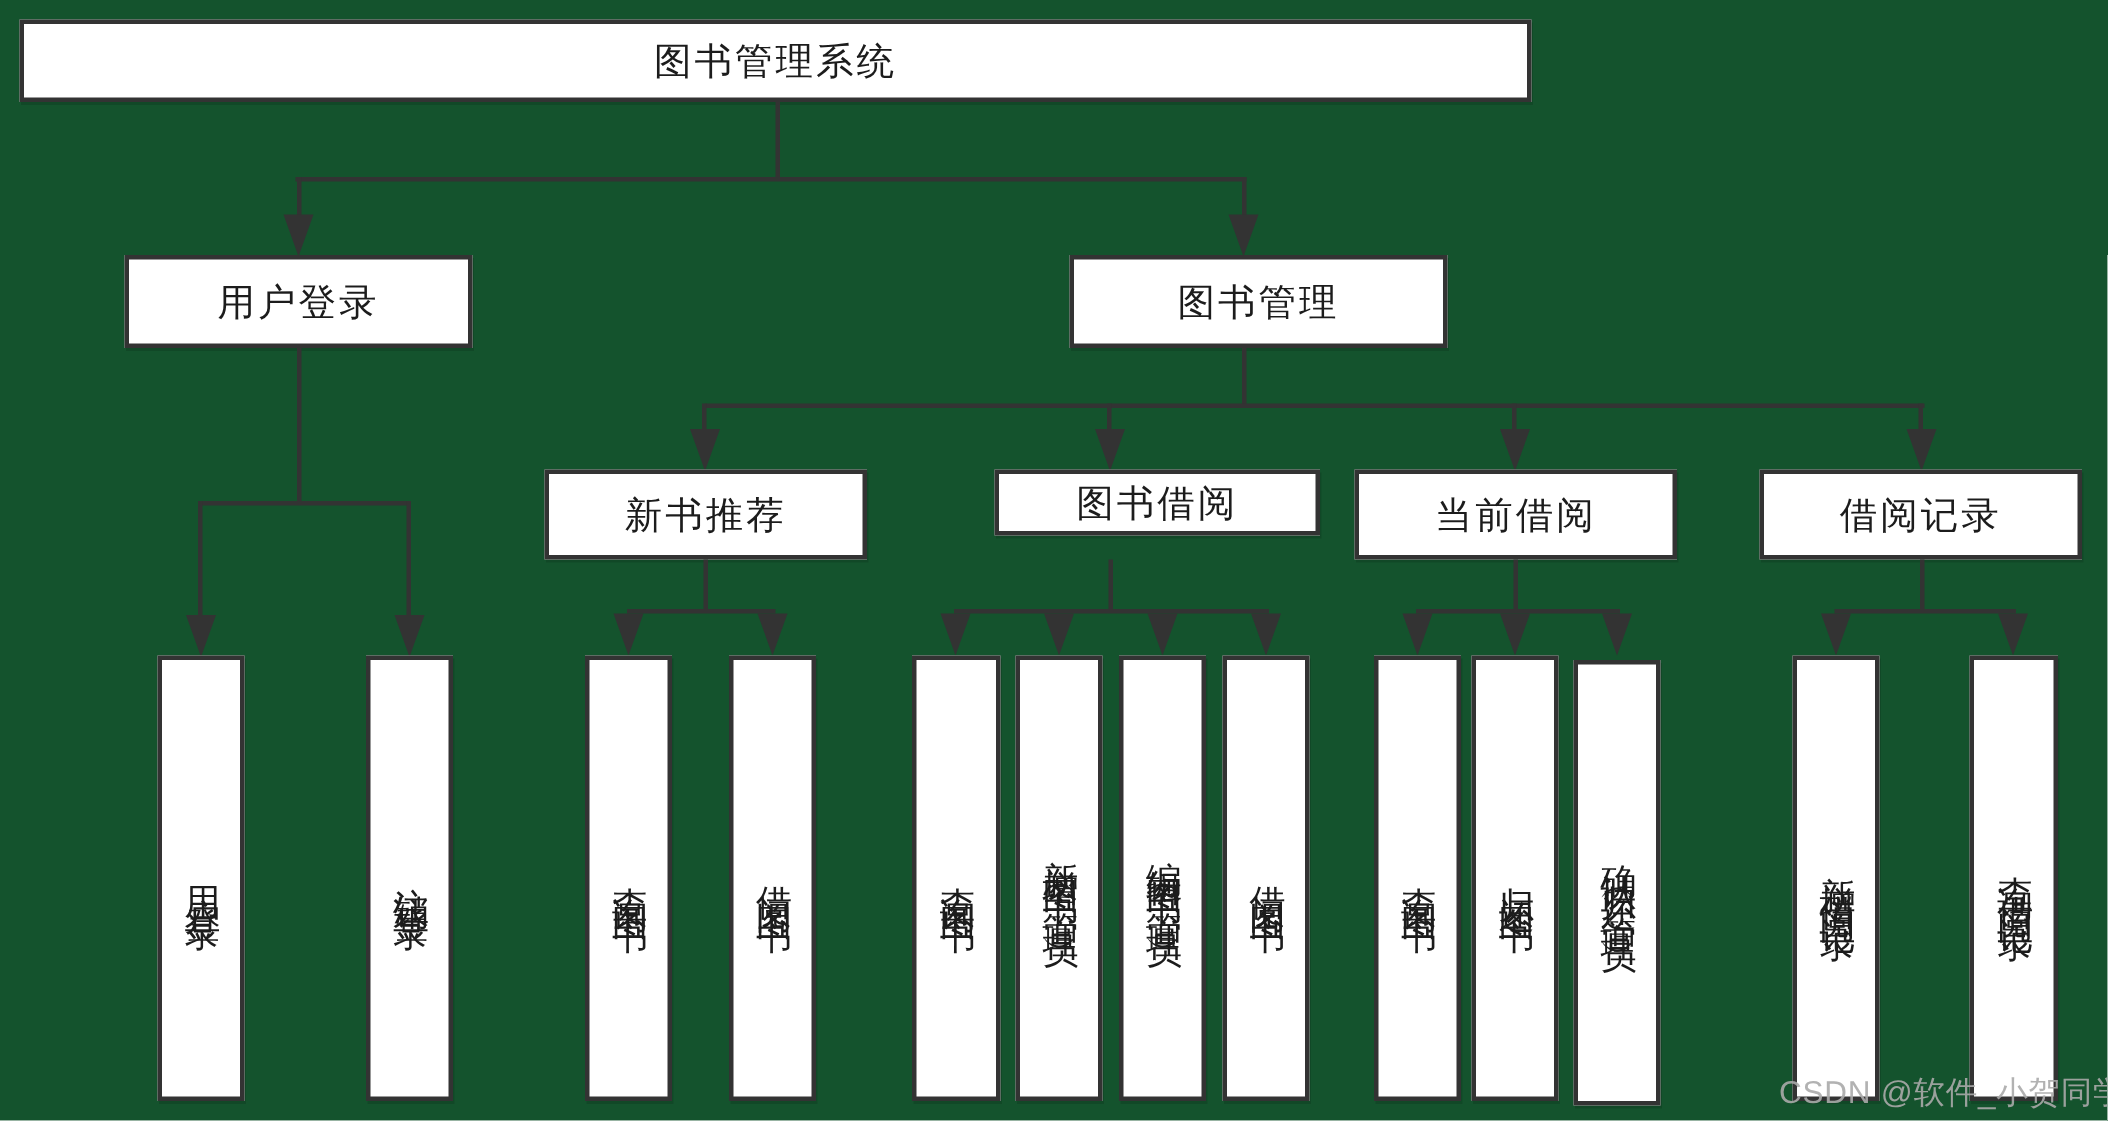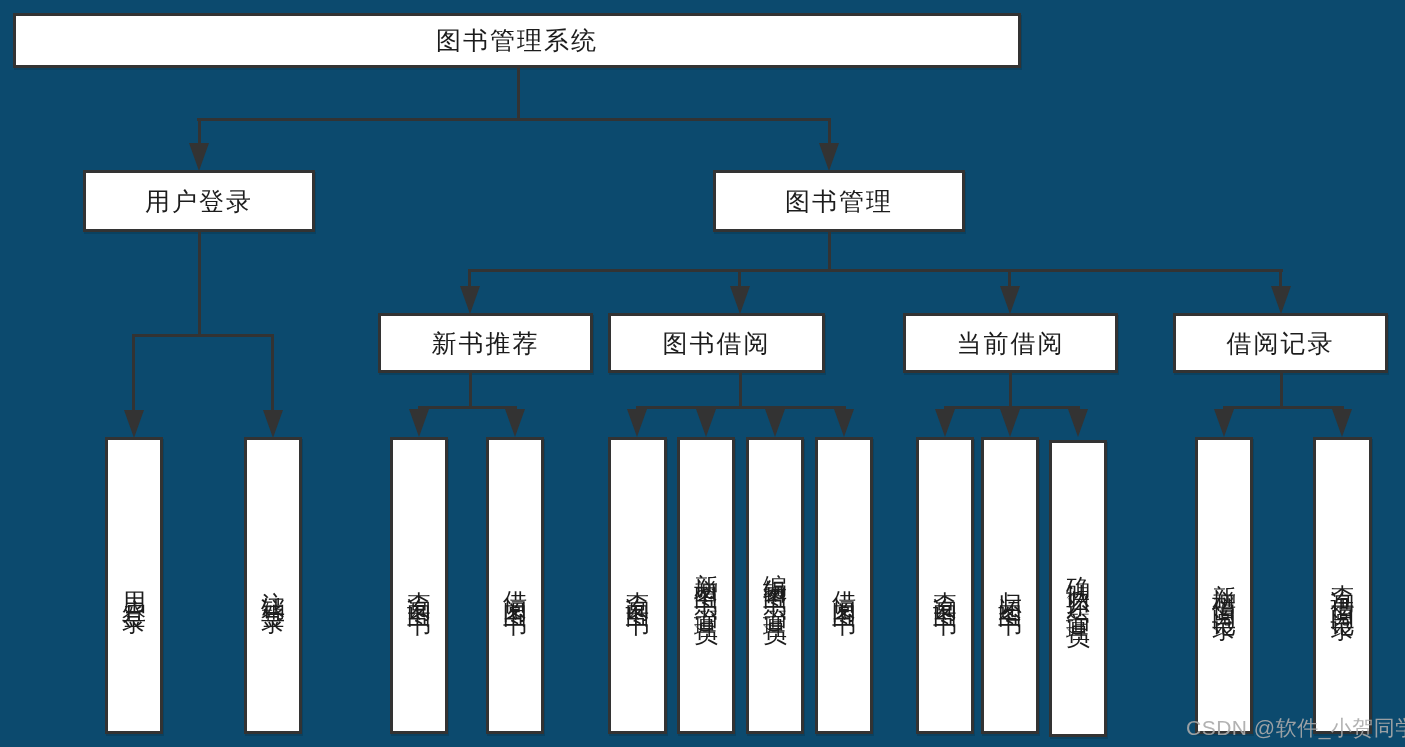--- a/index.html
+++ b/index.html
@@ -1,18 +1,18 @@
 <!DOCTYPE html>
 <html><head>
 <meta charset="utf-8">
 <style>
   * { box-sizing: border-box; }
   html,body { margin:0; padding:0; background:#ffffff; }
   body { font-family:"Liberation Sans","DejaVu Sans",sans-serif; color:#1c1c1c; }
-  .canvas { position:relative; width:1405px; height:747px; background:#0c4a6e; overflow:hidden; }
+  .canvas { position:relative; width:1405px; height:747px; background:#14532d; overflow:hidden; }
 
   .box {
     position:absolute; background:#ffffff; border:3px solid #333333;
     display:flex; align-items:center; justify-content:center;
     font-size:25px; letter-spacing:2px; color:#1c1c1c;
     box-shadow:1px 2px 0 rgba(0,0,0,0.12);
   }
   .leaf {
     position:absolute; top:437px; width:58px; height:297px;
     background:#ffffff; border:3px solid #333333;
@@ -62,22 +62,22 @@
   <div class="hline" style="left:470px; top:269px; width:813px;"></div>
   <div class="vline" style="left:468px; top:269px; height:20px;"></div>
   <div class="vline" style="left:738px; top:269px; height:20px;"></div>
   <div class="vline" style="left:1008px; top:269px; height:20px;"></div>
   <div class="vline" style="left:1279px; top:269px; height:20px;"></div>
   <div class="arrow" style="left:460px; top:286px;"></div>
   <div class="arrow" style="left:730px; top:286px;"></div>
   <div class="arrow" style="left:1000px; top:286px;"></div>
   <div class="arrow" style="left:1271px; top:286px;"></div>
 
-  <div class="box" style="left:363px; top:313px; width:215px; height:60px;margin-left:15px;">新书推荐</div>
-  <div class="box" style="left:608px; top:313px; width:217px; height:60px;">图书借阅</div>
+  <div class="box" style="left:363px; top:313px; width:215px; height:60px;">新书推荐</div>
+  <div class="box" style="left:663px; top:313px; width:217px; height:44px;">图书借阅</div>
   <div class="box" style="left:1173px; top:313px; width:215px; height:60px;">借阅记录</div>
   <div class="box" style="left:903px; top:313px; width:215px; height:60px;">当前借阅</div>
 
   <div class="vline" style="left:469px; top:373px; height:35px;"></div>
   <div class="hline" style="left:418px; top:406px; width:99px;"></div>
   <div class="arrow" style="left:409px; top:409px;"></div>
   <div class="arrow" style="left:505px; top:409px;"></div>
 
   <div class="vline" style="left:739px; top:373px; height:35px;"></div>
   <div class="hline" style="left:636px; top:406px; width:210px;"></div>

